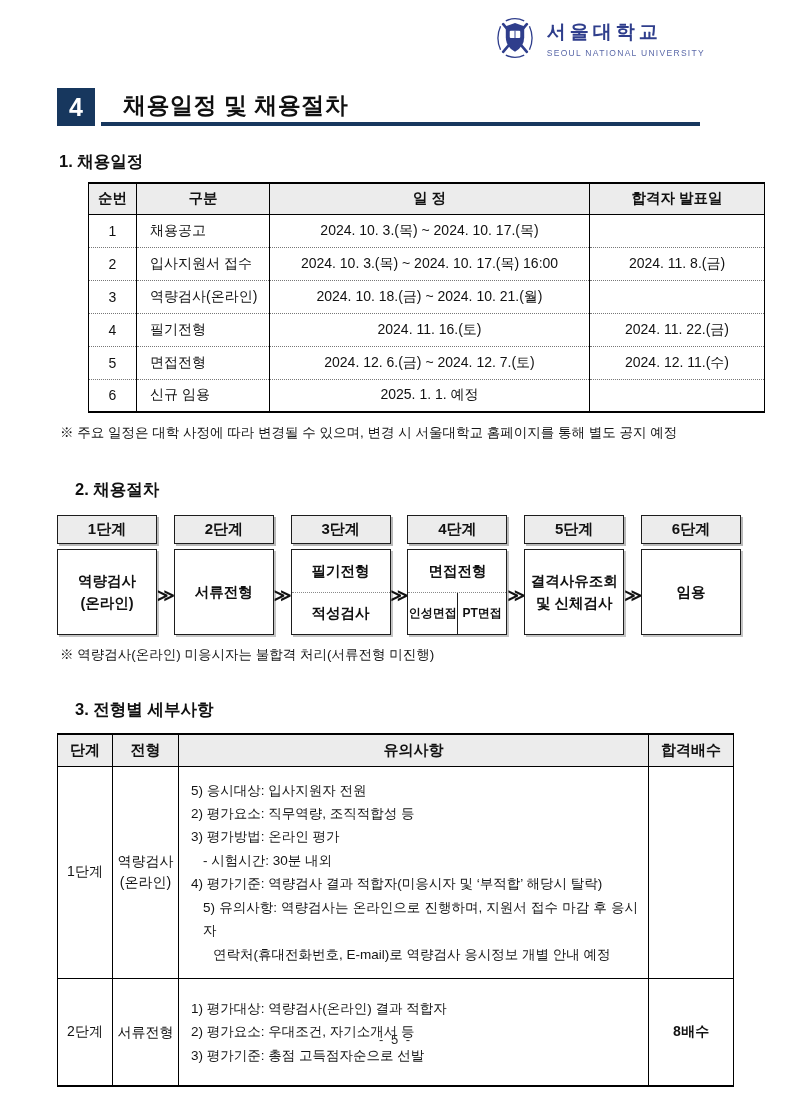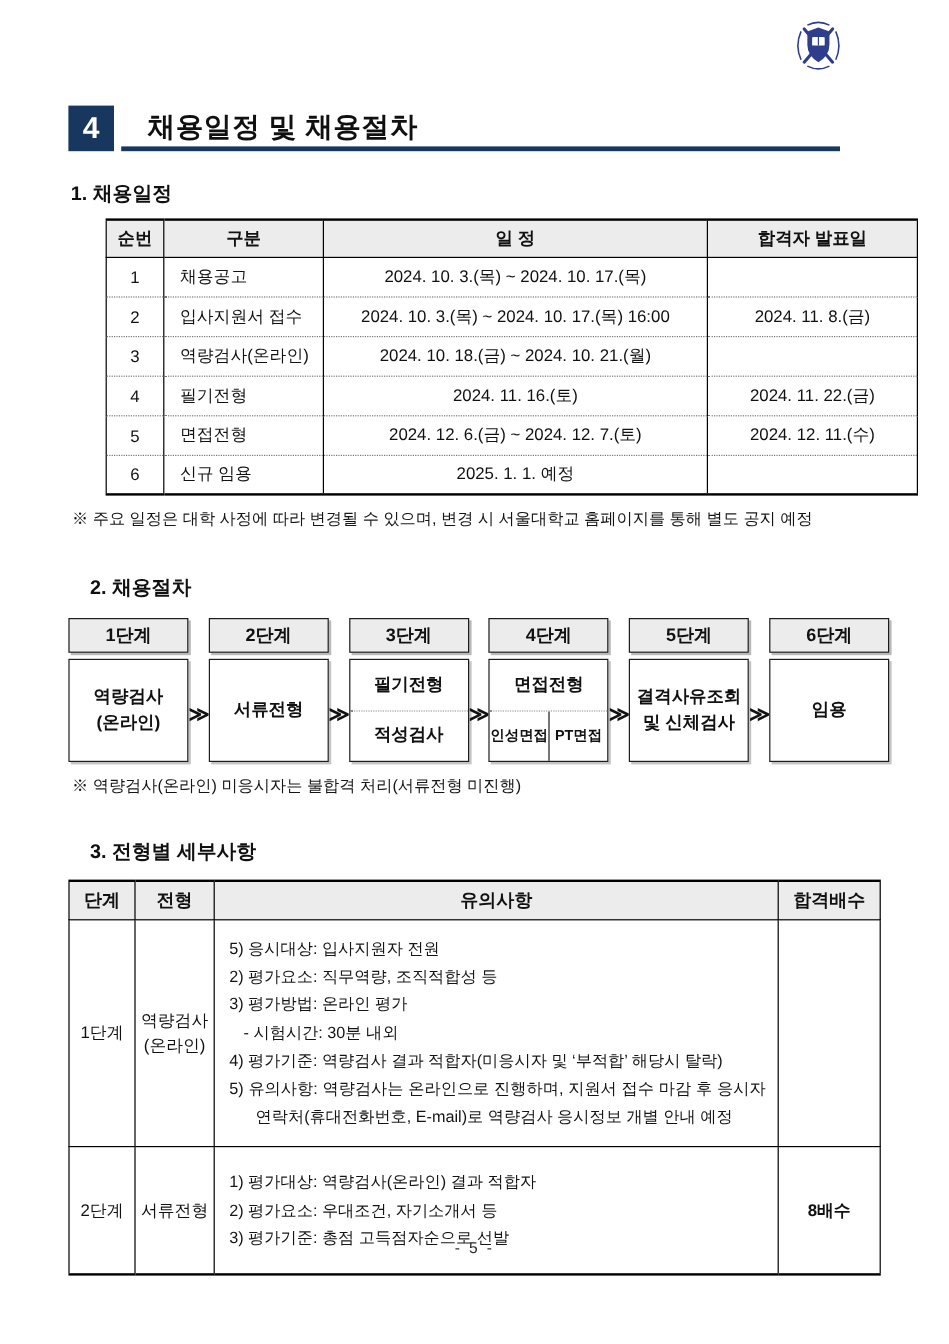--- a/index.html
+++ b/index.html
@@ -72,24 +72,24 @@
   .t3 th {
     background:var(--table-header-bg,#ececec); border:1.5px solid #000; border-top:2.5px solid #000;
     font-weight:bold; font-size:15px; height:32px; text-align:center;margin-left:20px;
   }
   .t3 td { border:1.5px solid #000; text-align:center; vertical-align:middle; font-size:14px; }
   .t3 tbody tr:last-child td { border-bottom:2.5px solid #000; }
   .t3 td.details { text-align:left; padding:12px 10px 12px 12px; }
   .detail-line { font-size:13.5px; line-height:1.74; color:#141414; }
   .detail-line.sub { padding-left:12px; }
   .detail-line.cont { padding-left:22px; }
-  .detail-line.spread { text-align:justify; text-align-last:justify; }
+  .detail-line.spread { text-align:justify; text-align-last:justify;margin-left:12px; }
   .t3 .row1 { height:182px; }
   .t3 .row2 { height:107px; }
-  .t3 td.mult { font-weight:bold; }
+  .t3 td.mult { font-weight:bold;font-family:Liberation Mono, monospace; }
   .type-cell div { line-height:1.5; }
 
   
   .footer { position:absolute; left:0; right:0; top:1032px; text-align:center; font-size:13px; color:#2a2a2a; letter-spacing:2px; }
 </style>
 </head>
 <body>
 
 <div class="page">
 
@@ -103,20 +103,24 @@
           <path d="M21 61 Q35 68 49 61"></path>
         </g>
         <g stroke="#2f3e8c" stroke-width="4" stroke-linecap="round">
           <line x1="17" y1="14" x2="53" y2="56"></line>
           <line x1="53" y1="14" x2="17" y2="56"></line>
         </g>
         <path d="M35 12 L49 17 V34 Q49 48 35 56 Q21 48 21 34 V17 Z" fill="#2f3e8c"></path>
         <rect x="27" y="24" width="16" height="11" rx="1.5" fill="#ffffff"></rect>
         <line x1="35" y1="24" x2="35" y2="35" stroke="#2f3e8c" stroke-width="1.5"></line>
       </svg>
+      <div class="logo-text">
+        <div class="logo-kr">서울대학교</div>
+        <div class="logo-en">SEOUL NATIONAL UNIVERSITY</div>
+      </div>
     </div>
   </div>
 
   <div class="doc-header">
     <div class="badge">4</div>
     <div class="title-block">
       <h1 class="doc-title">채용일정 및 채용절차</h1>
     </div>
   </div>
 

